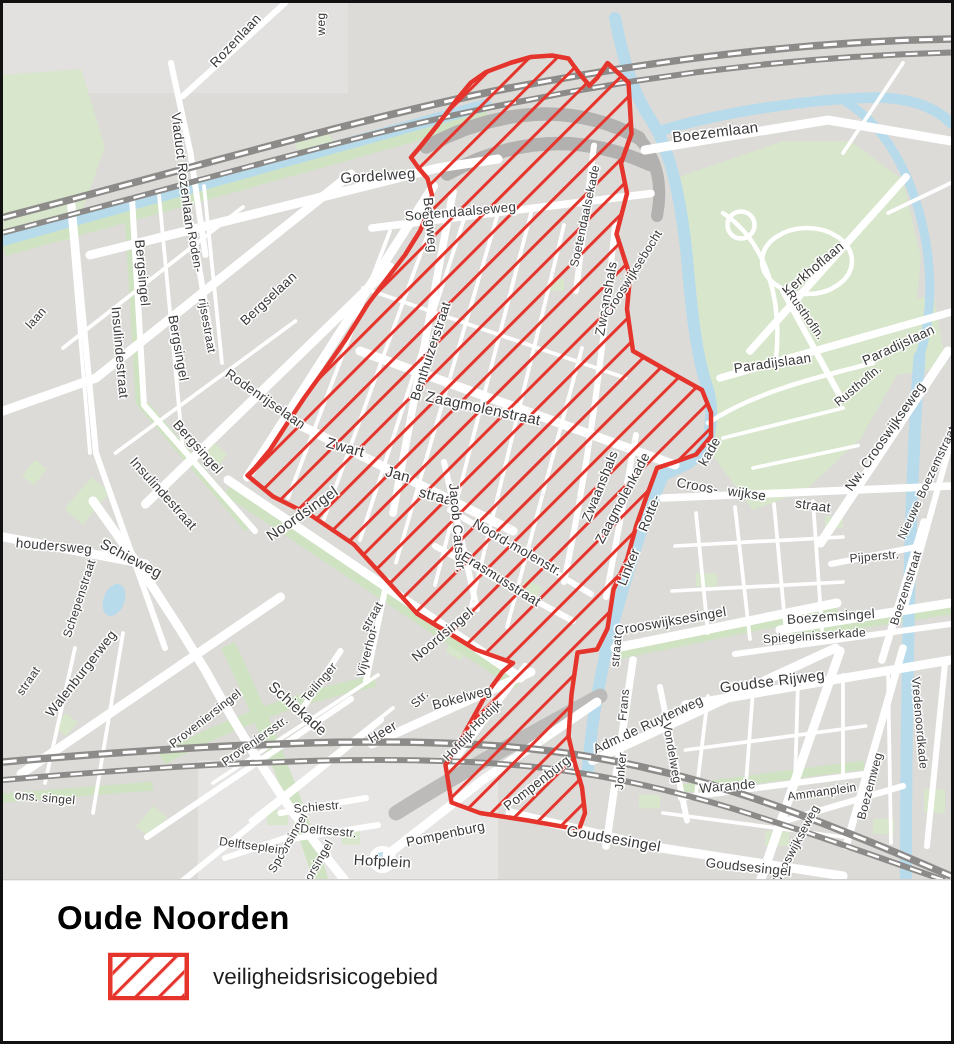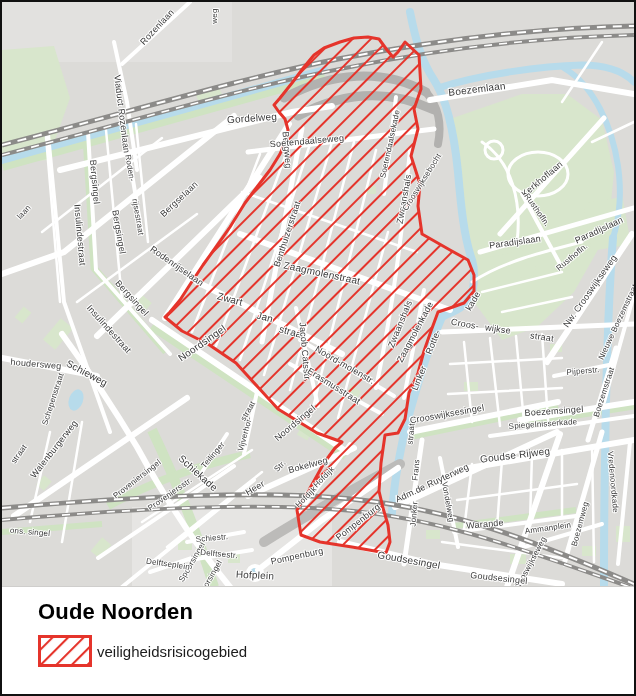--- a/index.html
+++ b/index.html
@@ -7,21 +7,21 @@
          font-family:"Liberation Sans",sans-serif;background:#fff;overflow:hidden;}
   #map{position:relative;width:632px;height:585px;overflow:hidden;background:#dcdbd8;
        border-bottom:1px solid #cfcecc;box-sizing:border-box;}
   #map svg{position:absolute;left:0;top:0;}
   #labels{position:absolute;left:0;top:0;width:632px;height:585px;pointer-events:none;}
   .lbl{position:absolute;font-size:9px;color:#3a3a3a;white-space:nowrap;letter-spacing:.2px;
        transform:translate(-50%,-50%);
        text-shadow:1px 0 0 #fff,-1px 0 0 #fff,0 1px 0 #fff,0 -1px 0 #fff,1px 1px 0 #fff,-1px -1px 0 #fff;}
   #legend{position:relative;width:100%;height:106px;background:#fff;padding:10px 0 0 36px;box-sizing:border-box;}
   #legend-title{font-size:22px;font-weight:bold;color:#000;margin:2px 0 10px 0;letter-spacing:.2px;}
-  #legend-row{display:flex;align-items:center;gap:5px;}
+  #legend-row{display:flex;align-items:center;gap:16px;margin-left:34px;}
   #legend-label{font-size:15px;color:#1c1c1c;}
 </style>
 </head>
 <body>
 
 <div id="frame">
   <div id="map">
     <svg width="632" height="585" viewBox="0 0 632 585">
       <defs>
         <pattern id="hatch" patternUnits="userSpaceOnUse" width="13" height="13" patternTransform="rotate(45)">

